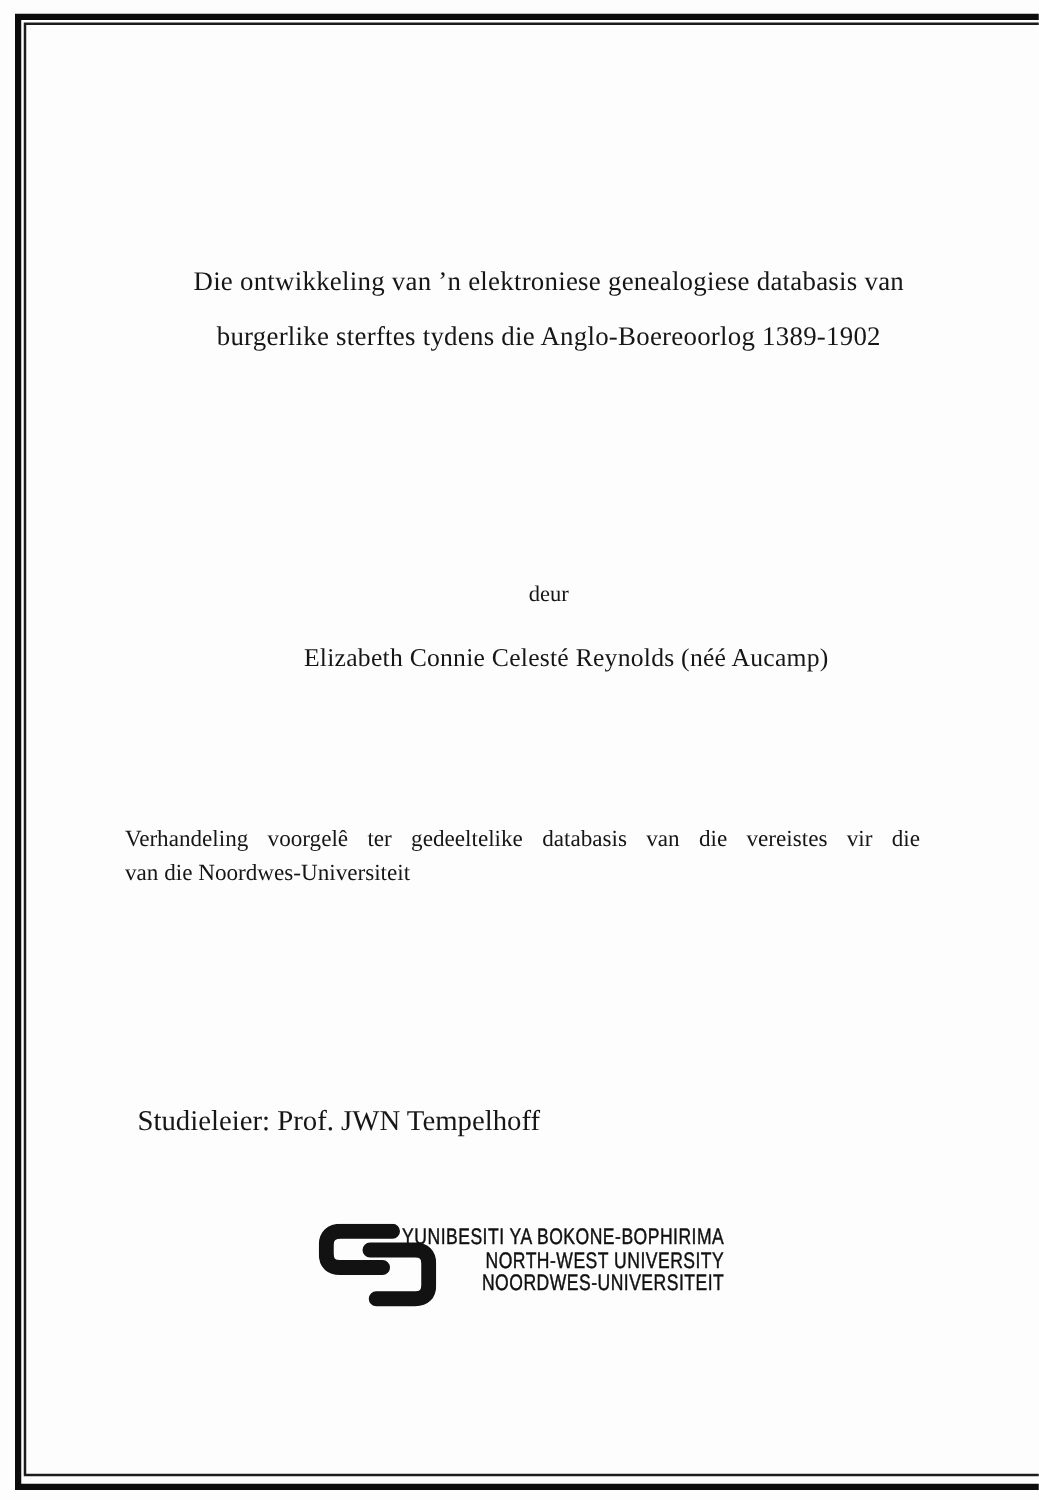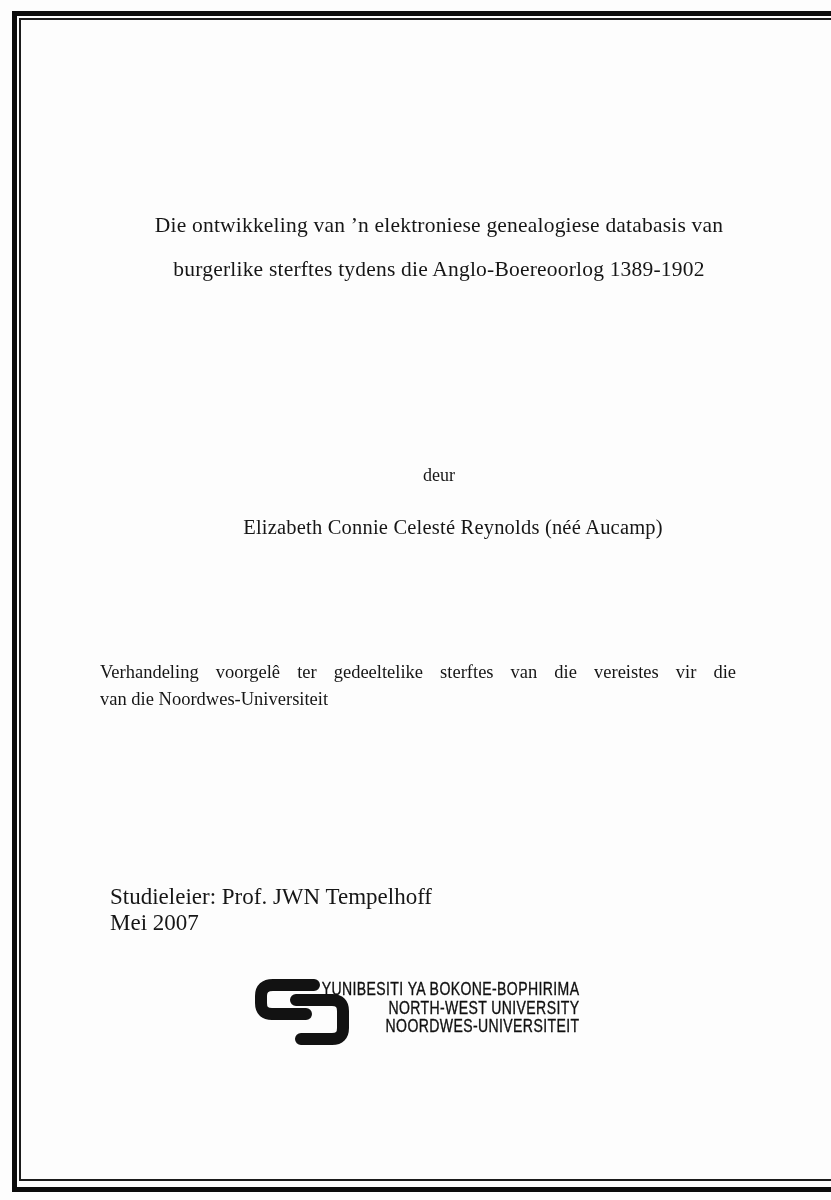--- a/index.html
+++ b/index.html
@@ -102,27 +102,26 @@
   <div class="title-block">
     <div class="title-line">Die ontwikkeling van ’n elektroniese genealogiese databasis van</div>
     <div class="title-line">burgerlike sterftes tydens die Anglo-Boereoorlog 1389-1902</div>
   </div>
 
   <div class="byline">deur</div>
 
   <div class="author">Elizabeth Connie Celesté Reynolds (néé Aucamp)</div>
 
   <div class="statement">
-    <div class="stmt-line stmt-justify">Verhandeling voorgelê ter gedeeltelike sterftes van die vereistes vir die</div>
+    <div class="stmt-line stmt-justify">Verhandeling voorgelê ter gedeeltelike databasis van die vereistes vir die</div>
     <div class="stmt-line">van die Noordwes-Universiteit</div>
   </div>
 
   <div class="supervisor">
     <div>Studieleier: Prof. JWN Tempelhoff</div>
-    <div>Mei 2007</div>
   </div>
 
   <div class="logo">
     <svg class="logo-mark" viewBox="0 0 94 68" aria-hidden="true">
       <path d="M 59 6 L 18 6 Q 6 6 6 17 L 6 24 Q 6 35 17 35 L 51 35" fill="none" stroke="#121212" stroke-width="12" stroke-linecap="round"></path>
       <path d="M 41 21 L 77 21 Q 88 21 88 32 L 88 49 Q 88 60 77 60 L 46 60" fill="none" stroke="#121212" stroke-width="12" stroke-linecap="round"></path>
     </svg>
     <div class="logo-text">
       <div>YUNIBESITI YA BOKONE-BOPHIRIMA</div>
       <div>NORTH-WEST UNIVERSITY</div>

